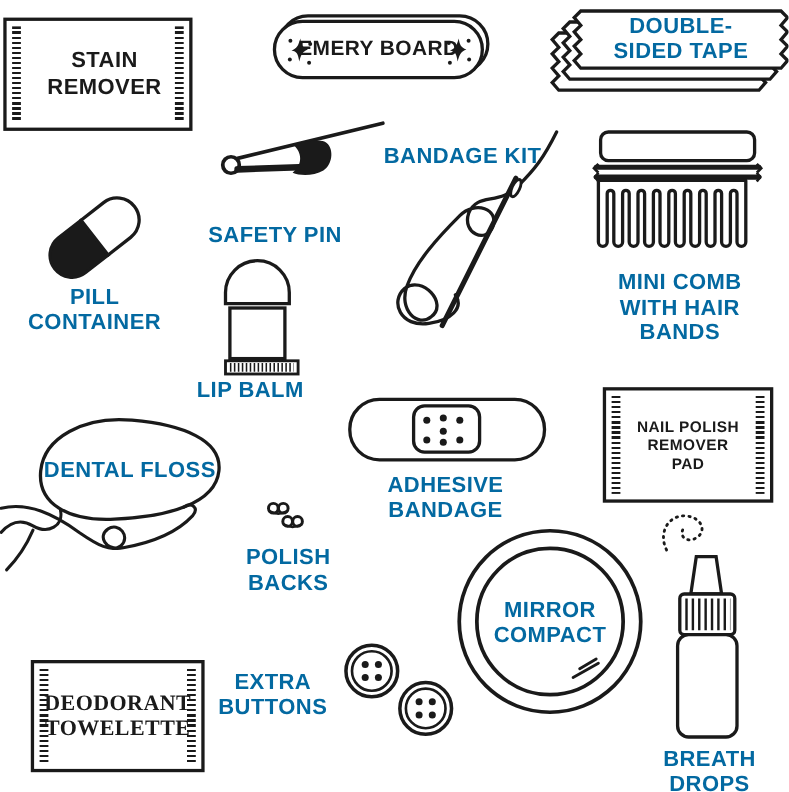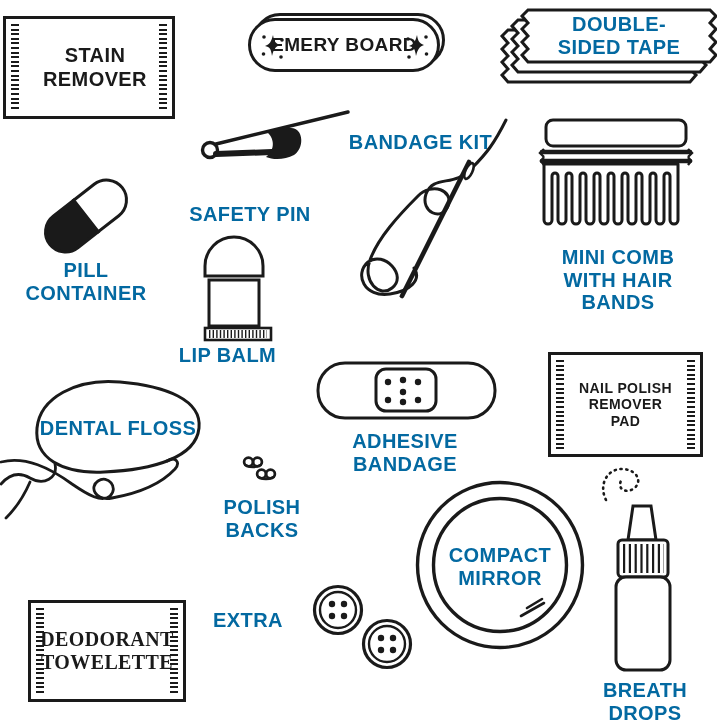--- a/index.html
+++ b/index.html
@@ -169,35 +169,36 @@
     <span>POLISH</span>
     <span>BACKS</span>
   </div>
 
   <svg class="ic" style="left:414px;top:479px;" width="172" height="172" viewBox="0 0 172 172">
     <circle cx="86" cy="86" r="82.5" fill="#ffffff" stroke="#1a1a1a" stroke-width="3.4"></circle>
     <circle cx="86" cy="86" r="66.5" fill="none" stroke="#1a1a1a" stroke-width="3.4"></circle>
     <path d="M113,129 L128,120 M107,137 L130,124" stroke="#1a1a1a" stroke-width="2.6" stroke-linecap="round" fill="none"></path>
   </svg>
   <div class="lbl" style="left:428px;top:544px;width:144px;">
+    <span>MIRROR</span>
     <span>COMPACT</span>
-    <span>MIRROR</span>
   </div>
 
   <div class="packet" style="left:28px;top:600px;width:152px;height:96px;font-family:Liberation Serif, serif;">
     <div class="serr l"></div>
     <div class="serr r"></div>
     <div class="lbl-in">
       <span>DEODORANT</span>
       <span>TOWELETTE</span>
     </div>
   </div>
 
   <div class="lbl" style="left:188px;top:609px;width:120px;">
     <span>EXTRA</span>
+    <span>BUTTONS</span>
   </div>
   <svg class="ic" style="left:310px;top:583px;" width="102" height="88" viewBox="0 0 102 88">
     <g>
       <circle cx="28" cy="27" r="23.5" fill="#ffffff" stroke="#1a1a1a" stroke-width="3.2"></circle>
       <circle cx="28" cy="27" r="18" fill="none" stroke="#1a1a1a" stroke-width="2.4"></circle>
       <circle cx="22" cy="21" r="3.2" fill="#1a1a1a"></circle>
         <circle cx="34" cy="21" r="3.2" fill="#1a1a1a"></circle>
       <circle cx="22" cy="33" r="3.2" fill="#1a1a1a"></circle>
         <circle cx="34" cy="33" r="3.2" fill="#1a1a1a"></circle>
     </g>

